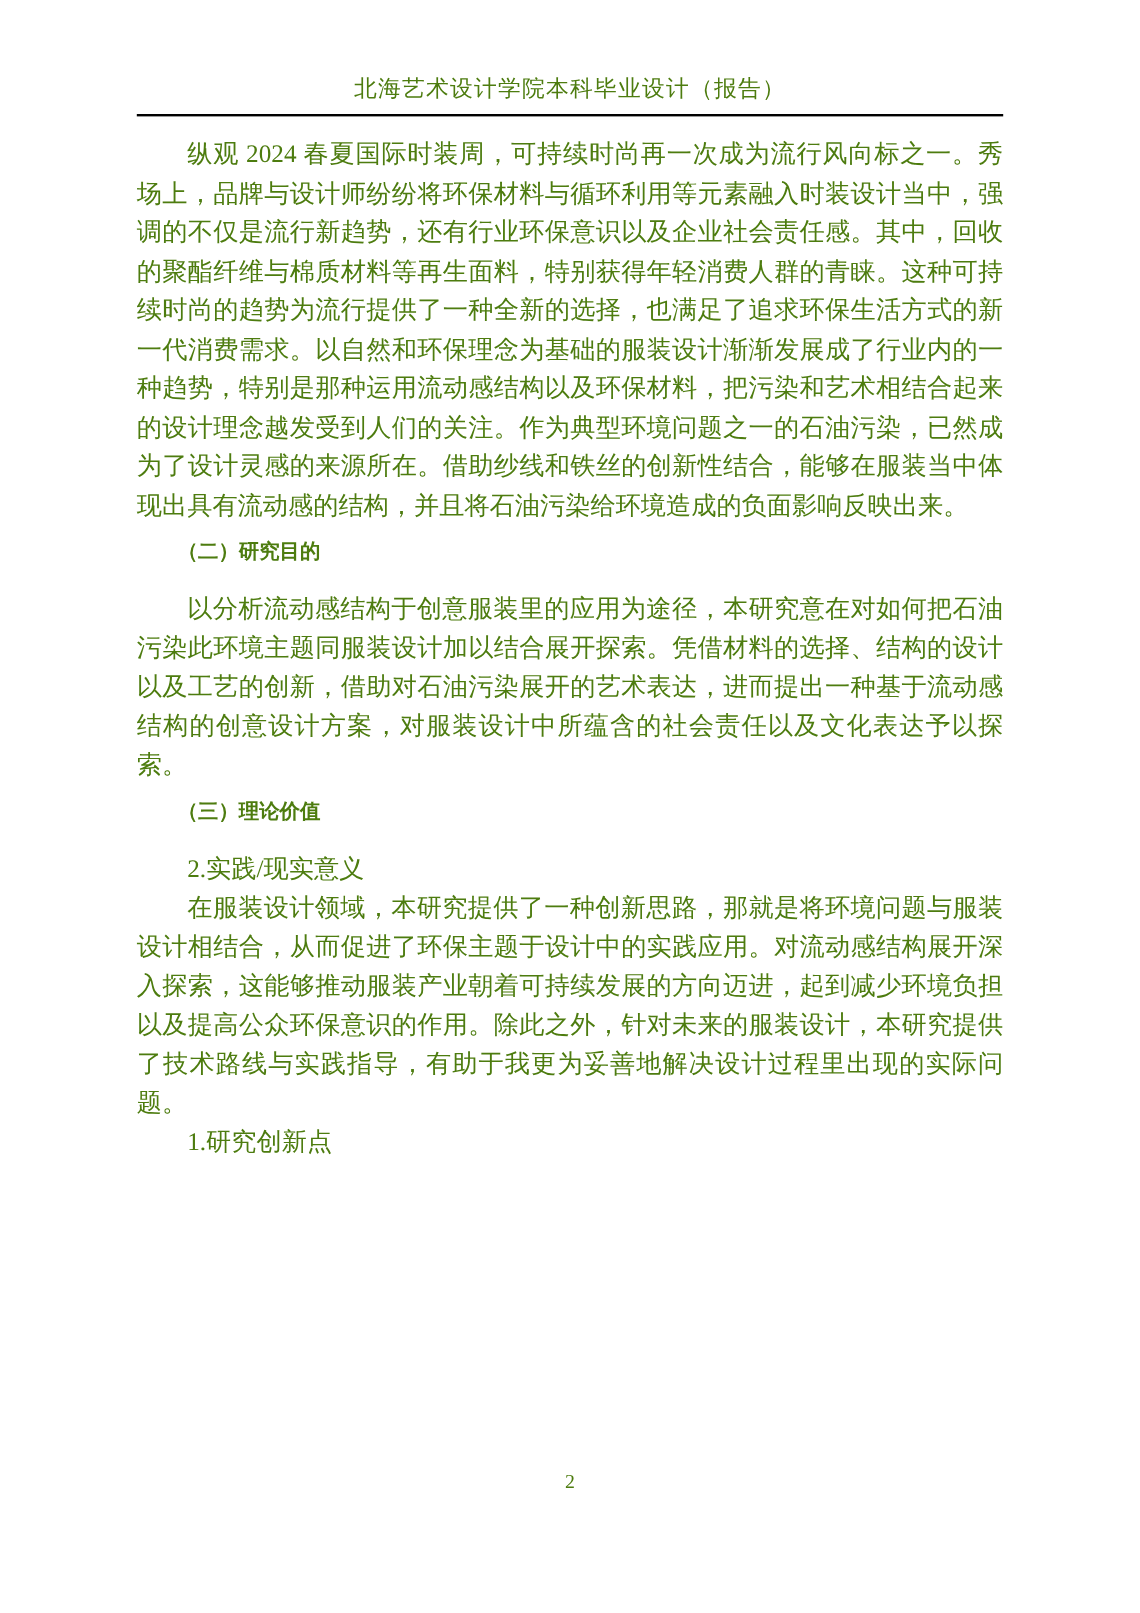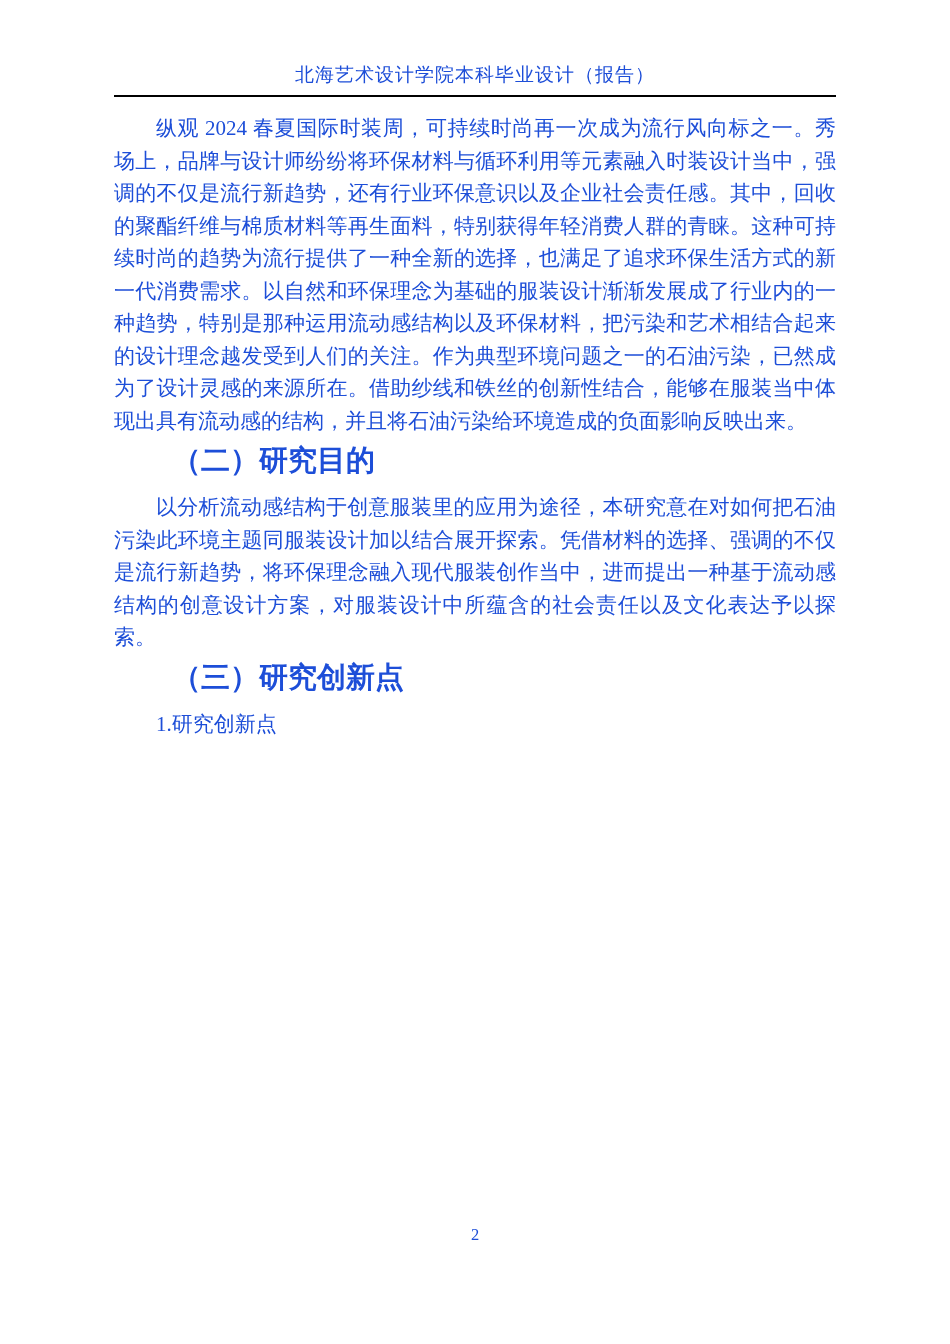--- a/index.html
+++ b/index.html
@@ -5,21 +5,21 @@
   html, body {
     margin: 0;
     padding: 0;
     background: #ffffff;
   }
   .page {
     position: relative;
     width: 950px;
     height: 1344px;
     background: #ffffff;
-    color: #1d4ed8;
+    color: #4d7c0f;
     font-family: "Liberation Serif", "DejaVu Serif", serif;
     overflow: hidden;
     margin: 0 auto;
   }
   .header {
     margin: 62px 114px 0 114px;
     border-bottom: 2.5px solid #000000;
     padding-bottom: 7px;
   }
   .header-title {
@@ -37,21 +37,21 @@
   .para {
     margin: 0;
     text-indent: 2em;
   }
   .sub {
     margin: 0;
     text-indent: 2em;
   }
   .heading {
     margin: 8px 0 16px 0;
-    font-size: 29px;
+    font-size: 17px;
     line-height: 30px;
     font-weight: bold;
     text-indent: 2em;
     text-align: left;
   }
   .footer {
     position: absolute;
     top: 1224px;
     left: 0;
     right: 0;
@@ -67,27 +67,29 @@
 
   <div class="header">
     <div class="header-title">北海艺术设计学院本科毕业设计（报告）</div>
   </div>
 
   <div class="content">
     <p class="para">纵观 2024 春夏国际时装周，可持续时尚再一次成为流行风向标之一。秀场上，品牌与设计师纷纷将环保材料与循环利用等元素融入时装设计当中，强调的不仅是流行新趋势，还有行业环保意识以及企业社会责任感。其中，回收的聚酯纤维与棉质材料等再生面料，特别获得年轻消费人群的青睐。这种可持续时尚的趋势为流行提供了一种全新的选择，也满足了追求环保生活方式的新一代消费需求。以自然和环保理念为基础的服装设计渐渐发展成了行业内的一种趋势，特别是那种运用流动感结构以及环保材料，把污染和艺术相结合起来的设计理念越发受到人们的关注。作为典型环境问题之一的石油污染，已然成为了设计灵感的来源所在。借助纱线和铁丝的创新性结合，能够在服装当中体现出具有流动感的结构，并且将石油污染给环境造成的负面影响反映出来。</p>
 
     <h3 class="heading">（二）研究目的</h3>
 
-    <p class="para">以分析流动感结构于创意服装里的应用为途径，本研究意在对如何把石油污染此环境主题同服装设计加以结合展开探索。凭借材料的选择、强调的不仅是流行新趋势，将环保理念融入现代服装创作当中，进而提出一种基于流动感结构的创意设计方案，对服装设计中所蕴含的社会责任以及文化表达予以探索。</p>
+    <p class="para">以分析流动感结构于创意服装里的应用为途径，本研究意在对如何把石油污染此环境主题同服装设计加以结合展开探索。凭借材料的选择、结构的设计以及工艺的创新，借助对石油污染展开的艺术表达，进而提出一种基于流动感结构的创意设计方案，对服装设计中所蕴含的社会责任以及文化表达予以探索。</p>
 
-    <h3 class="heading">（三）研究创新点</h3>
+    <h3 class="heading">（三）理论价值</h3>
 
 
 
+    <p class="sub">2.实践/现实意义</p>
 
+    <p class="para">在服装设计领域，本研究提供了一种创新思路，那就是将环境问题与服装设计相结合，从而促进了环保主题于设计中的实践应用。对流动感结构展开深入探索，这能够推动服装产业朝着可持续发展的方向迈进，起到减少环境负担以及提高公众环保意识的作用。除此之外，针对未来的服装设计，本研究提供了技术路线与实践指导，有助于我更为妥善地解决设计过程里出现的实际问题。</p>
 
 
     <p class="sub">1.研究创新点</p>
 
   </div>
 
   <div class="footer">
     <span>2</span>
   </div>
 

